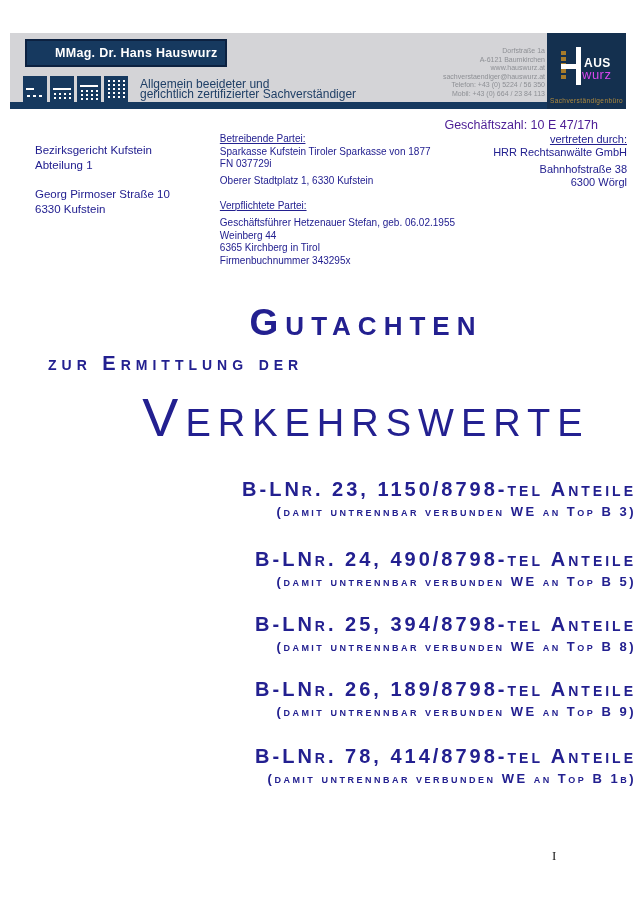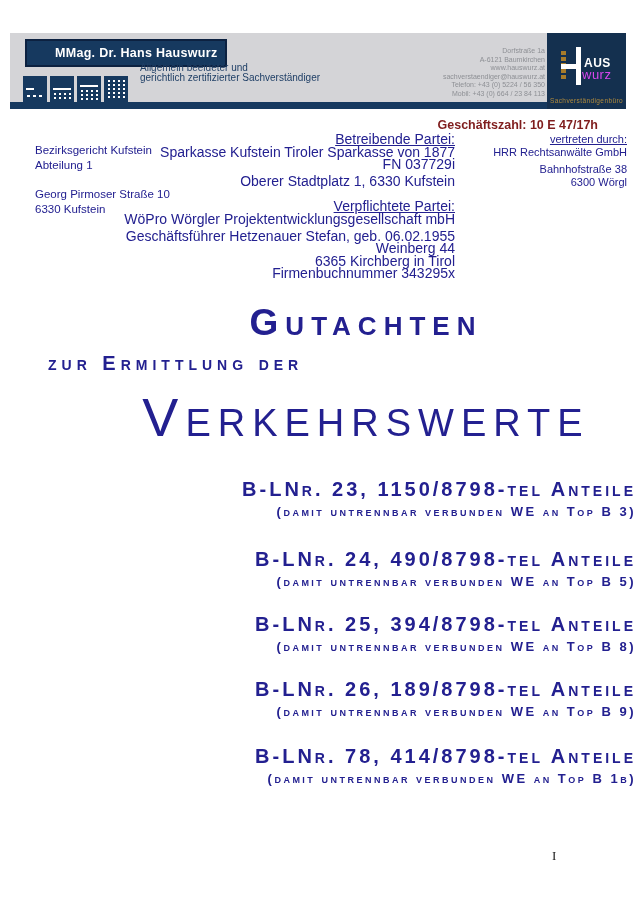--- a/index.html
+++ b/index.html
@@ -32,22 +32,22 @@
     color: #ffffff;
     font-size: 12.5px; font-weight: bold;
     line-height: 24px;
     padding-left: 28px;
     letter-spacing: 0.3px;
     white-space: nowrap;
   }
   .icon-row { position: absolute; left: 23px; top: 76px; height: 26px; }
   .bld { position: absolute; top: 0; }
   .cert-text {
-    position: absolute; left: 140px; top: 63px;
-    font-size: 10px; line-height: 10px;
+    position: absolute; left: 140px; top: 79px;
+    font-size: 12px; line-height: 10px;
     color: #1f3f66;
     white-space: nowrap;
   }
   .contact-block {
     position: absolute; right: 91px; top: 47px;
     text-align: right;
     font-size: 7px; line-height: 8.6px;
     color: #8e9095;
     white-space: nowrap;
   }
@@ -73,33 +73,32 @@
   .logo-subtitle {
     position: absolute; left: 0; bottom: 5px; width: 100%;
     text-align: center;
     color: #b08a3c; font-size: 6.5px; letter-spacing: 0.4px;
     white-space: nowrap;
   }
 
   
   .file-number {
     position: absolute; right: 38px; top: 118px;
-    font-size: 12.5px; font-weight: bold; color: #7f1d1d;
+    font-size: 12.5px; font-weight: normal; color: #4c1d95;
     white-space: nowrap;
   }
   .court-block {
     position: absolute; left: 35px; top: 143px;
     font-size: 11.5px; line-height: 15px; color: #232090;
     white-space: nowrap;
   }
   .court-block .gap { height: 14px; }
   .mid-col {
     position: absolute; right: 181px; top: 133px;
-    text-align: right;
-    font-size: 14px; line-height: 12.6px; color: #232090;
+    font-size: 10px; line-height: 12.6px; color: #232090;
     white-space: nowrap;
   }
   .right-col {
     position: absolute; right: 9px; top: 133px;
     text-align: right;
     font-size: 11px; line-height: 13px; color: #232090;
     white-space: nowrap;
   }
   .u { text-decoration: underline; }
   .sp-sm { height: 4px; }
@@ -257,21 +256,20 @@
   </div>
 
   <div class="mid-col">
     <div class="u">Betreibende Partei:</div>
     <div>Sparkasse Kufstein Tiroler Sparkasse von 1877</div>
     <div>FN 037729i</div>
     <div class="sp-sm"></div>
     <div>Oberer Stadtplatz 1, 6330 Kufstein</div>
     <div class="sp-md"></div>
     <div class="u">Verpflichtete Partei:</div>
-    <div>WöPro Wörgler Projektentwicklungsgesellschaft mbH</div>
     <div class="sp-sm"></div>
     <div>Geschäftsführer Hetzenauer Stefan, geb. 06.02.1955</div>
     <div>Weinberg 44</div>
     <div>6365 Kirchberg in Tirol</div>
     <div>Firmenbuchnummer 343295x</div>
   </div>
 
   <div class="right-col">
     <div class="u">vertreten durch:</div>
     <div>HRR Rechtsanwälte GmbH</div>

